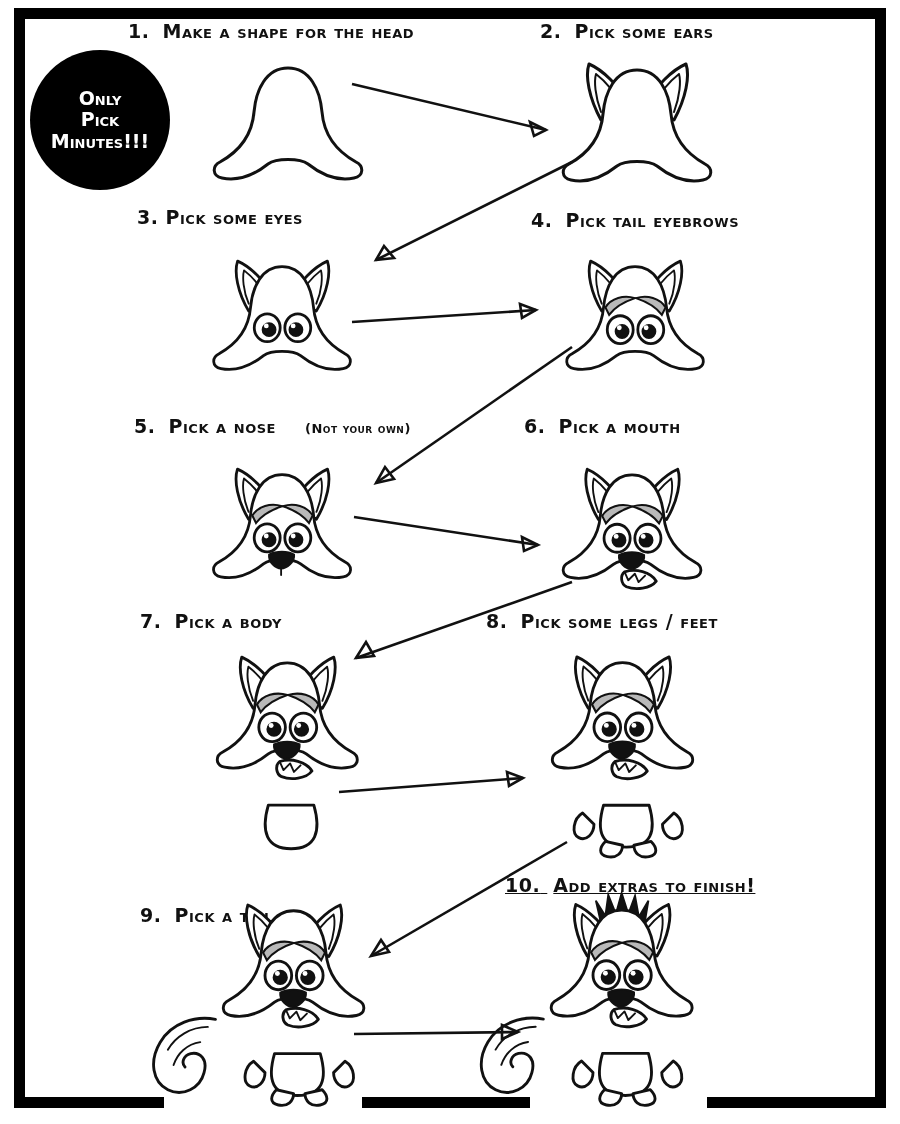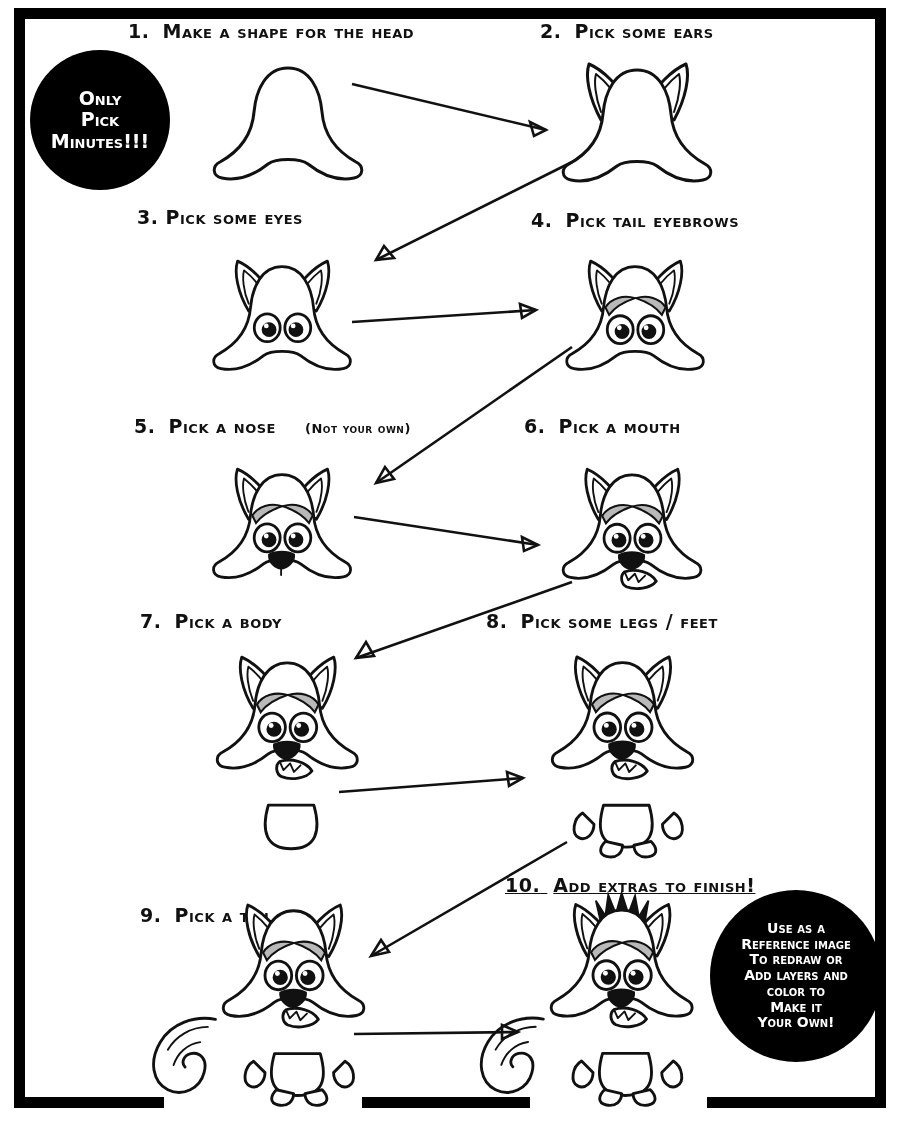--- a/index.html
+++ b/index.html
@@ -89,31 +89,20 @@
   </div>
 
   <div class="badge" style="left:30px;top:50px;width:140px;height:140px;font-size:19px;">
     <div>
       <span>Only</span>
       <span>Pick</span>
       <span>Minutes!!!</span>
     </div>
   </div>
 
-  <div class="badge" style="left:710px;top:890px;width:172px;height:172px;font-size:14px;">
-    <div>
-      <span>Use as a</span>
-      <span>Reference image</span>
-      <span>To redraw or</span>
-      <span>Add layers and</span>
-      <span>color to</span>
-      <span>Make it</span>
-      <span>Your Own!</span>
-    </div>
-  </div>
 
   <div class="fig" style="left:198px;top:60px;">
     <svg width="180" height="130" viewBox="0 0 180 130">
       <path class="ln2" d="M90 8 C68 8 58 30 56 52 C54 76 40 92 22 102 C14 106 14 116 24 118
         C44 122 60 112 70 104 C78 98 102 98 110 104 C120 112 136 122 156 118 C166 116 166 106 158 102
         C140 92 126 76 124 52 C122 30 112 8 90 8 Z"></path>
     </svg>
   </div>
 
   <div class="fig" style="left:545px;top:48px;">

